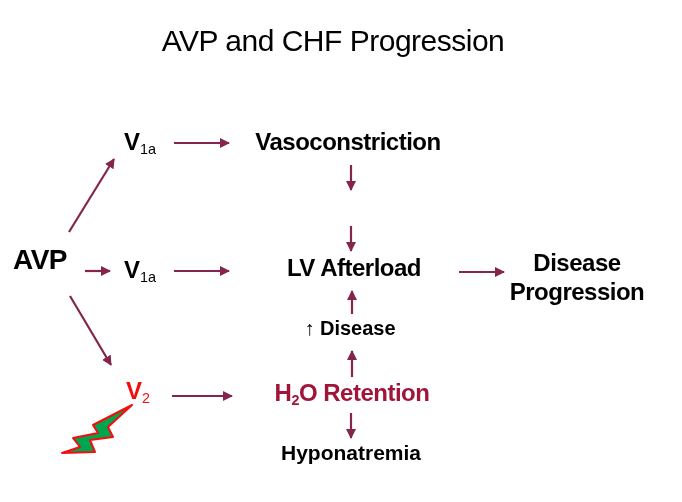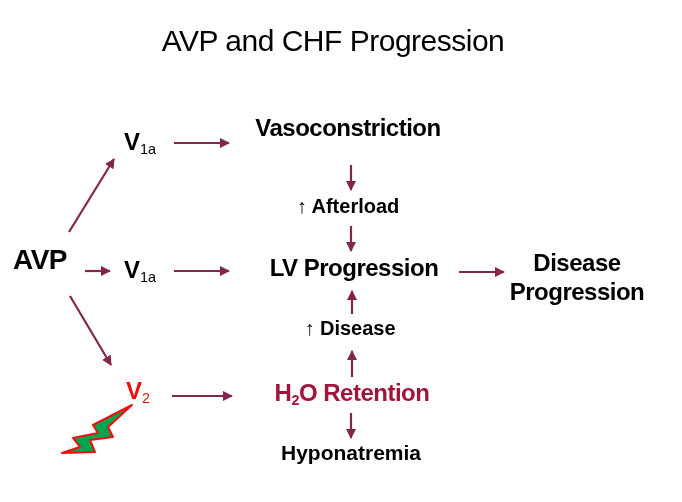--- a/index.html
+++ b/index.html
@@ -28,21 +28,21 @@
     font-weight: normal;
     letter-spacing: -0.5px;
     white-space: nowrap;
   }
   .receptor { font-size: 24px; }
   .receptor .sub { font-size: 0.60em; vertical-align: -0.28em; font-weight: normal; text-align: right; }
   .big { font-size: 24px; letter-spacing: -0.5px; }
   .mid { font-size: 20px; }
   #node-avp { left: 13px; top: 245px; font-size: 28px; }
   #node-v1a-top { left: 124px; top: 129px; }
-  #node-vasoconstriction { left: 348px; top: 115px; }
+  #node-vasoconstriction { left: 348px; top: 129px; }
   #node-afterload { left: 348px; top: 195px; }
   #node-v1a-mid { left: 124px; top: 257px; }
   #node-lv-remodeling { left: 354px; top: 255px; }
   #node-disease { left: 577px; top: 248px; font-size: 24px; text-align: center; line-height: 1.22; letter-spacing: -0.5px; }
   #node-preload { left: 350px; top: 317px; }
   #node-v2 { left: 126px; top: 378px; color: var(--red, #f50d0d); }
   #node-h2o { left: 352px; top: 380px; color: var(--crimson, #a0153a); }
   #node-h2o .sub { font-size: 0.60em; vertical-align: -0.28em; }
   #node-hyponatremia { left: 351px; top: 441px; font-size: 21px; }
   #node-drug { left: 24px; top: 456px; font-size: 28px; color: var(--red, #f50d0d); font-family: "Liberation Serif", "DejaVu Serif", serif; letter-spacing: 2px; }
@@ -78,25 +78,24 @@
     <line class="arrow" x1="351" y1="413" x2="351" y2="438" marker-end="url(#ah)"></line>
     <polygon class="bolt" points="132,405 93,425 98,433 73,438 80,447 62,453 95,452 90,440 113,437 108,427"></polygon>
   </svg>
 
   <div class="node big" id="node-avp">AVP</div>
 
   <div class="node receptor" id="node-v1a-top"><span>V</span><span class="sub">1a</span></div>
 
   <div class="node big centered" id="node-vasoconstriction">Vasoconstriction</div>
 
-  <div class="node mid centered" id="node-afterload">↑ Afterload</div>
 
   <div class="node receptor" id="node-v1a-mid"><span>V</span><span class="sub">1a</span></div>
 
-  <div class="node big centered" id="node-lv-remodeling">LV Progression</div>
+  <div class="node big centered" id="node-lv-remodeling">LV Afterload</div>
 
   <div class="node centered" id="node-disease">
     <div>Disease</div>
     <div>Progression</div>
   </div>
 
   <div class="node mid centered" id="node-preload">↑ Disease</div>
 
   <div class="node receptor" id="node-v2"><span>V</span><span class="sub">2</span></div>
 

